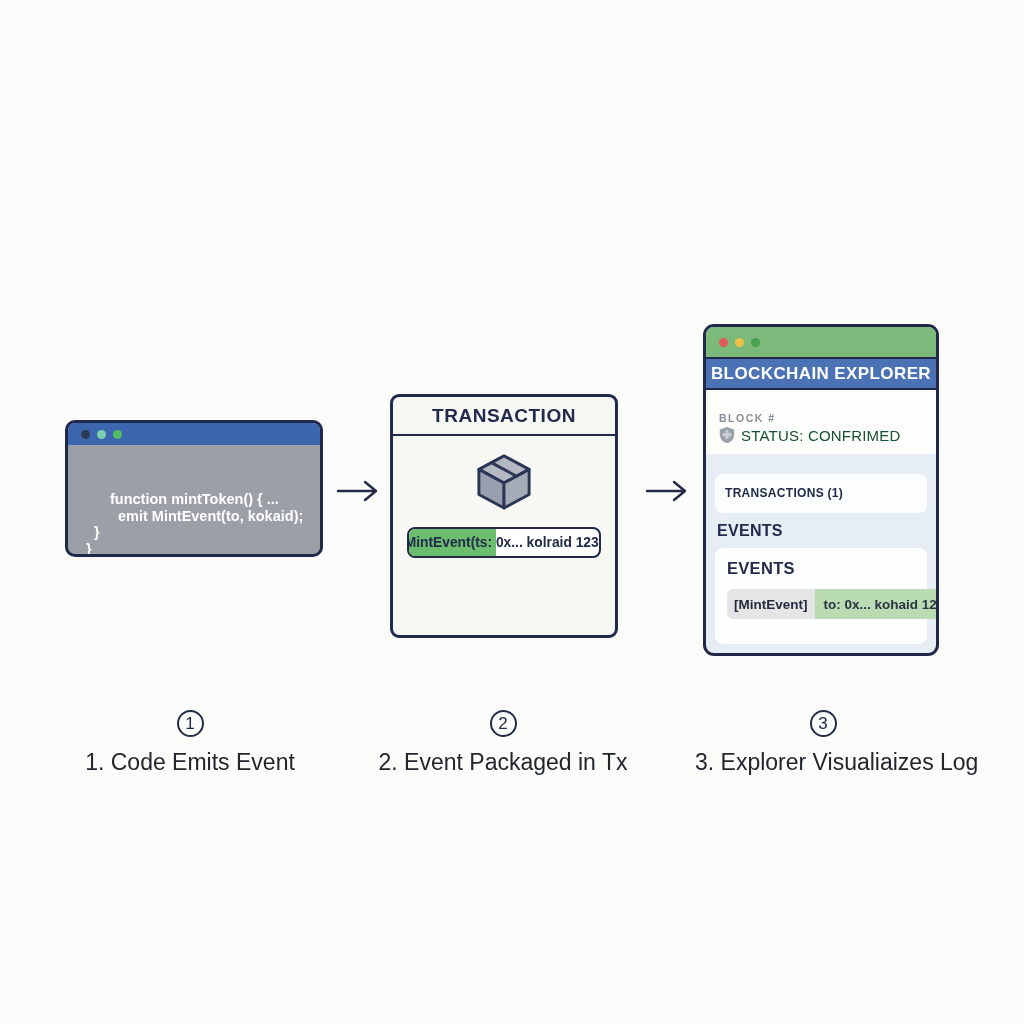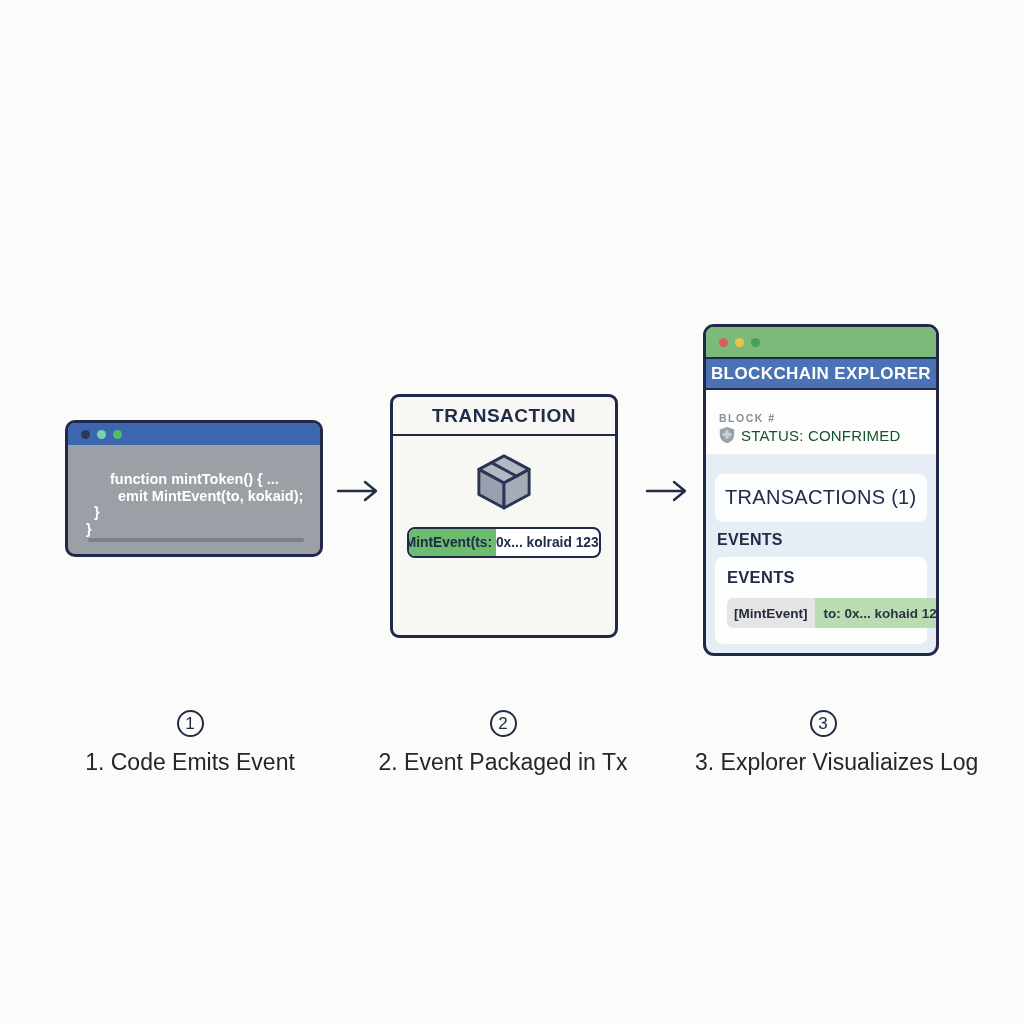--- a/index.html
+++ b/index.html
@@ -11,21 +11,21 @@
   }
   
   .code-window{
     position:absolute;left:65px;top:420px;width:258px;height:137px;
     border:3px solid #20294a;border-radius:10px;overflow:hidden;
     box-sizing:border-box;background:#9b9fa6;
   }
   .code-titlebar{height:22px;background:#3c67ae;display:flex;align-items:center;
     padding-left:13px;gap:7px;}
   .dot{width:9px;height:9px;border-radius:50%;display:inline-block;}
-  .code-body{position:relative;height:110px;padding-top:26px;box-sizing:border-box;}
+  .code-body{position:relative;height:110px;padding-top:18px;box-sizing:border-box;margin-top:28px;}
   .code-line{color:#ffffff;font-size:14.5px;font-weight:600;line-height:16.5px;
     white-space:nowrap;}
   .cl-0{padding-left:42px;} .cl-1{padding-left:50px;}
   .cl-2{padding-left:26px;} .cl-3{padding-left:18px;}
   .code-underline{position:absolute;left:20px;right:16px;bottom:13px;height:4px;
     background:#7b808a;border-radius:2px;}
   
   .flow-arrow{position:absolute;width:46px;height:26px;}
   .arrow-1{left:336px;top:478px;} .arrow-2{left:645px;top:478px;}
   
@@ -61,21 +61,21 @@
     border-bottom:2px solid #20294a;display:flex;align-items:center;
     justify-content:center;color:#fff;font-weight:700;font-size:17px;
     letter-spacing:.4px;flex:none;box-sizing:border-box;}
   .exp-whitestrip{background:#fdfdfc;padding:22px 13px 10px;flex:none;}
   .exp-block-label{font-size:10.5px;font-weight:700;color:#8a9099;letter-spacing:1.5px;}
   .exp-status-row{display:flex;align-items:center;gap:6px;margin-top:2px;}
   .exp-status{font-size:15px;font-weight:400;color:#14532d;letter-spacing:.2px;}
   .exp-body{flex:1;padding:20px 9px 9px;display:flex;flex-direction:column;
     box-sizing:border-box;}
   .exp-tx-card{background:#fcfdfe;border-radius:8px;padding:12px 10px 13px;
-    font-size:20px;font-weight:400;color:#222b4b;letter-spacing:.3px;flex:none;}
+    font-size:12px;font-weight:700;color:#222b4b;letter-spacing:.3px;flex:none;}
   .exp-events-label{margin:9px 0 8px 2px;font-size:16px;font-weight:700;
     color:#222b4b;letter-spacing:.3px;flex:none;}
   .exp-events-card{background:#fdfefe;border-radius:8px;padding:11px 12px;flex:1;}
   .exp-events-title{font-size:16.5px;font-weight:700;color:#222b4b;letter-spacing:.3px;}
   .exp-event-pill{margin-top:11px;display:inline-flex;border-radius:6px;
     overflow:hidden;height:30px;}
   .exp-event-tag{background:#e5e5e5;color:#232c3e;font-size:13.5px;font-weight:700;
     padding:0 7px;display:flex;align-items:center;white-space:nowrap;}
   .exp-event-details{background:#b9dcb2;color:#2c3442;font-size:13.5px;font-weight:600;
     padding:0 9px;display:flex;align-items:center;white-space:nowrap;}

